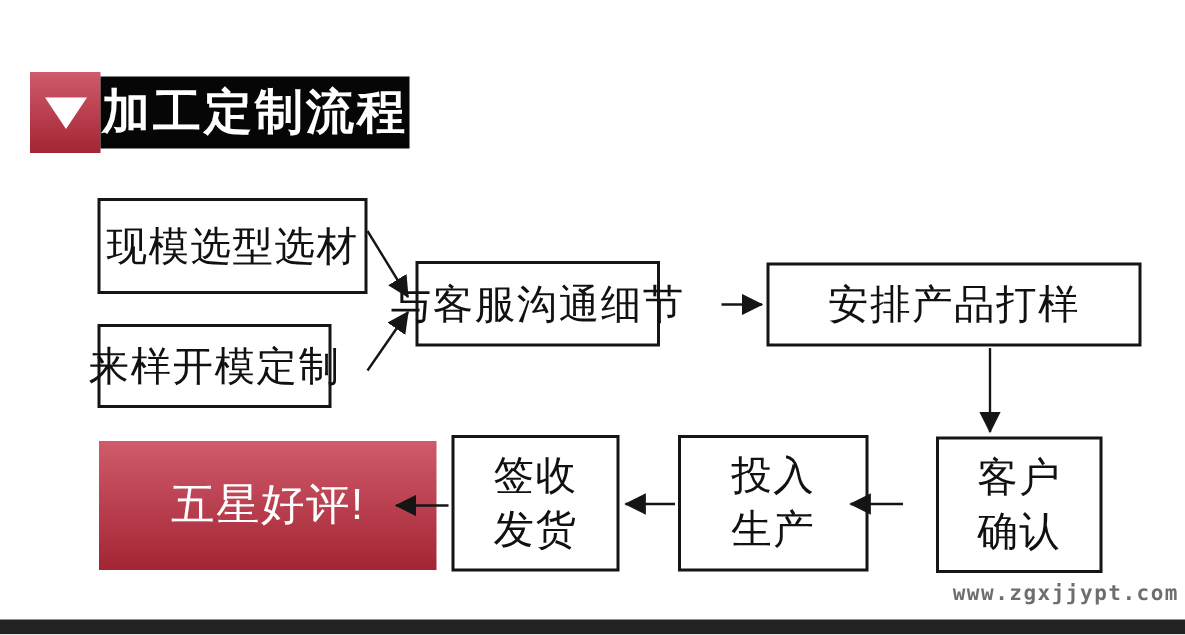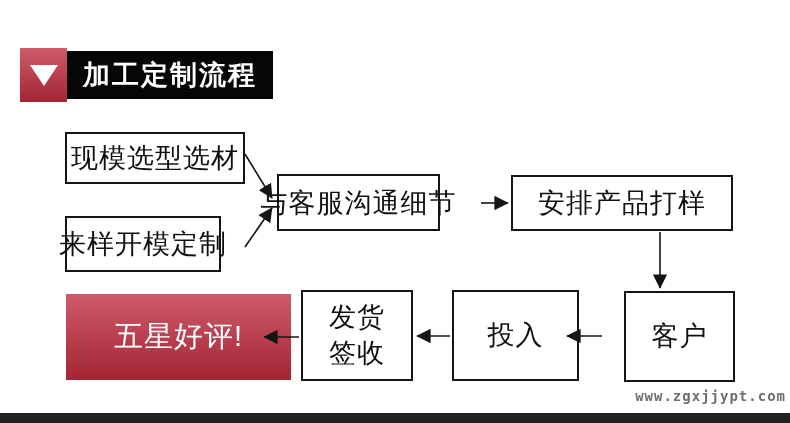--- a/index.html
+++ b/index.html
@@ -15,33 +15,33 @@
   }
   .tri-down{
     width:0;height:0;
     border-left:14px solid transparent;border-right:14px solid transparent;
     border-top:21px solid #ffffff;
   }
   .hdr-black{
     position:absolute;left:67px;top:51px;width:206px;height:48px;
     background:var(--header-bg,#060606);color:#ffffff;
     display:flex;align-items:center;justify-content:center;
-    font-size:27px;font-weight:bold;letter-spacing:2px;white-space:nowrap;
+    font-size:32px;font-weight:bold;letter-spacing:2px;white-space:nowrap;
   }
   
   .fbox{
     position:absolute;background:#ffffff;border:2px solid #151515;box-sizing:border-box;
     display:flex;align-items:center;justify-content:center;
     font-size:27px;color:#111111;letter-spacing:1px;white-space:nowrap;
   }
   .fbox.two{flex-direction:column;line-height:1.32;}
-  .b-xianmo {left:65px; top:132px;width:180px;height:52px;}
+  .b-xianmo {left:65px; top:132px;width:180px;height:64px;}
   .b-laiyang{left:65px; top:216px;width:156px;height:56px;}
   .b-kefu   {left:277px;top:174px;width:163px;height:57px;}
-  .b-anpai  {left:511px;top:175px;width:222px;height:56px;}
+  .b-anpai  {left:511px;top:175px;width:250px;height:56px;}
   .b-kehu   {left:624px;top:291px;width:111px;height:91px;}
   .b-touru  {left:452px;top:290px;width:127px;height:91px;}
   .b-fahuo  {left:301px;top:290px;width:112px;height:91px;}
   .b-redbox{
     position:absolute;left:66px;top:294px;width:225px;height:86px;
     background:linear-gradient(180deg,var(--accent-red-top,#ca4f5f) 0%,var(--accent-red-bottom,#a32433) 100%);
     color:#ffffff;font-size:29px;letter-spacing:1px;
     display:flex;align-items:center;justify-content:center;white-space:nowrap;
   }
   
@@ -73,27 +73,29 @@
     <span>来样开模定制</span>
   </div>
   <div class="fbox b-kefu">
     <span>与客服沟通细节</span>
   </div>
   <div class="fbox b-anpai">
     <span>安排产品打样</span>
   </div>
   <div class="fbox two b-kehu">
     <span>客户</span>
+    <span>确认</span>
   </div>
   <div class="fbox two b-touru">
     <span>投入</span>
+    <span>生产</span>
   </div>
   <div class="fbox two b-fahuo">
+    <span>签收</span>
     <span>发货</span>
-    <span>签收</span>
   </div>
   <div class="b-redbox">
     <span>五星好评!</span>
   </div>
 
   <svg class="arrows" viewBox="0 0 790 423">
     <defs>
       <marker id="ah" markerWidth="10" markerHeight="9" refX="8.5" refY="4.5" orient="auto">
         <path d="M0,0 L9,4.5 L0,9 z" fill="#151515"></path>
       </marker>

